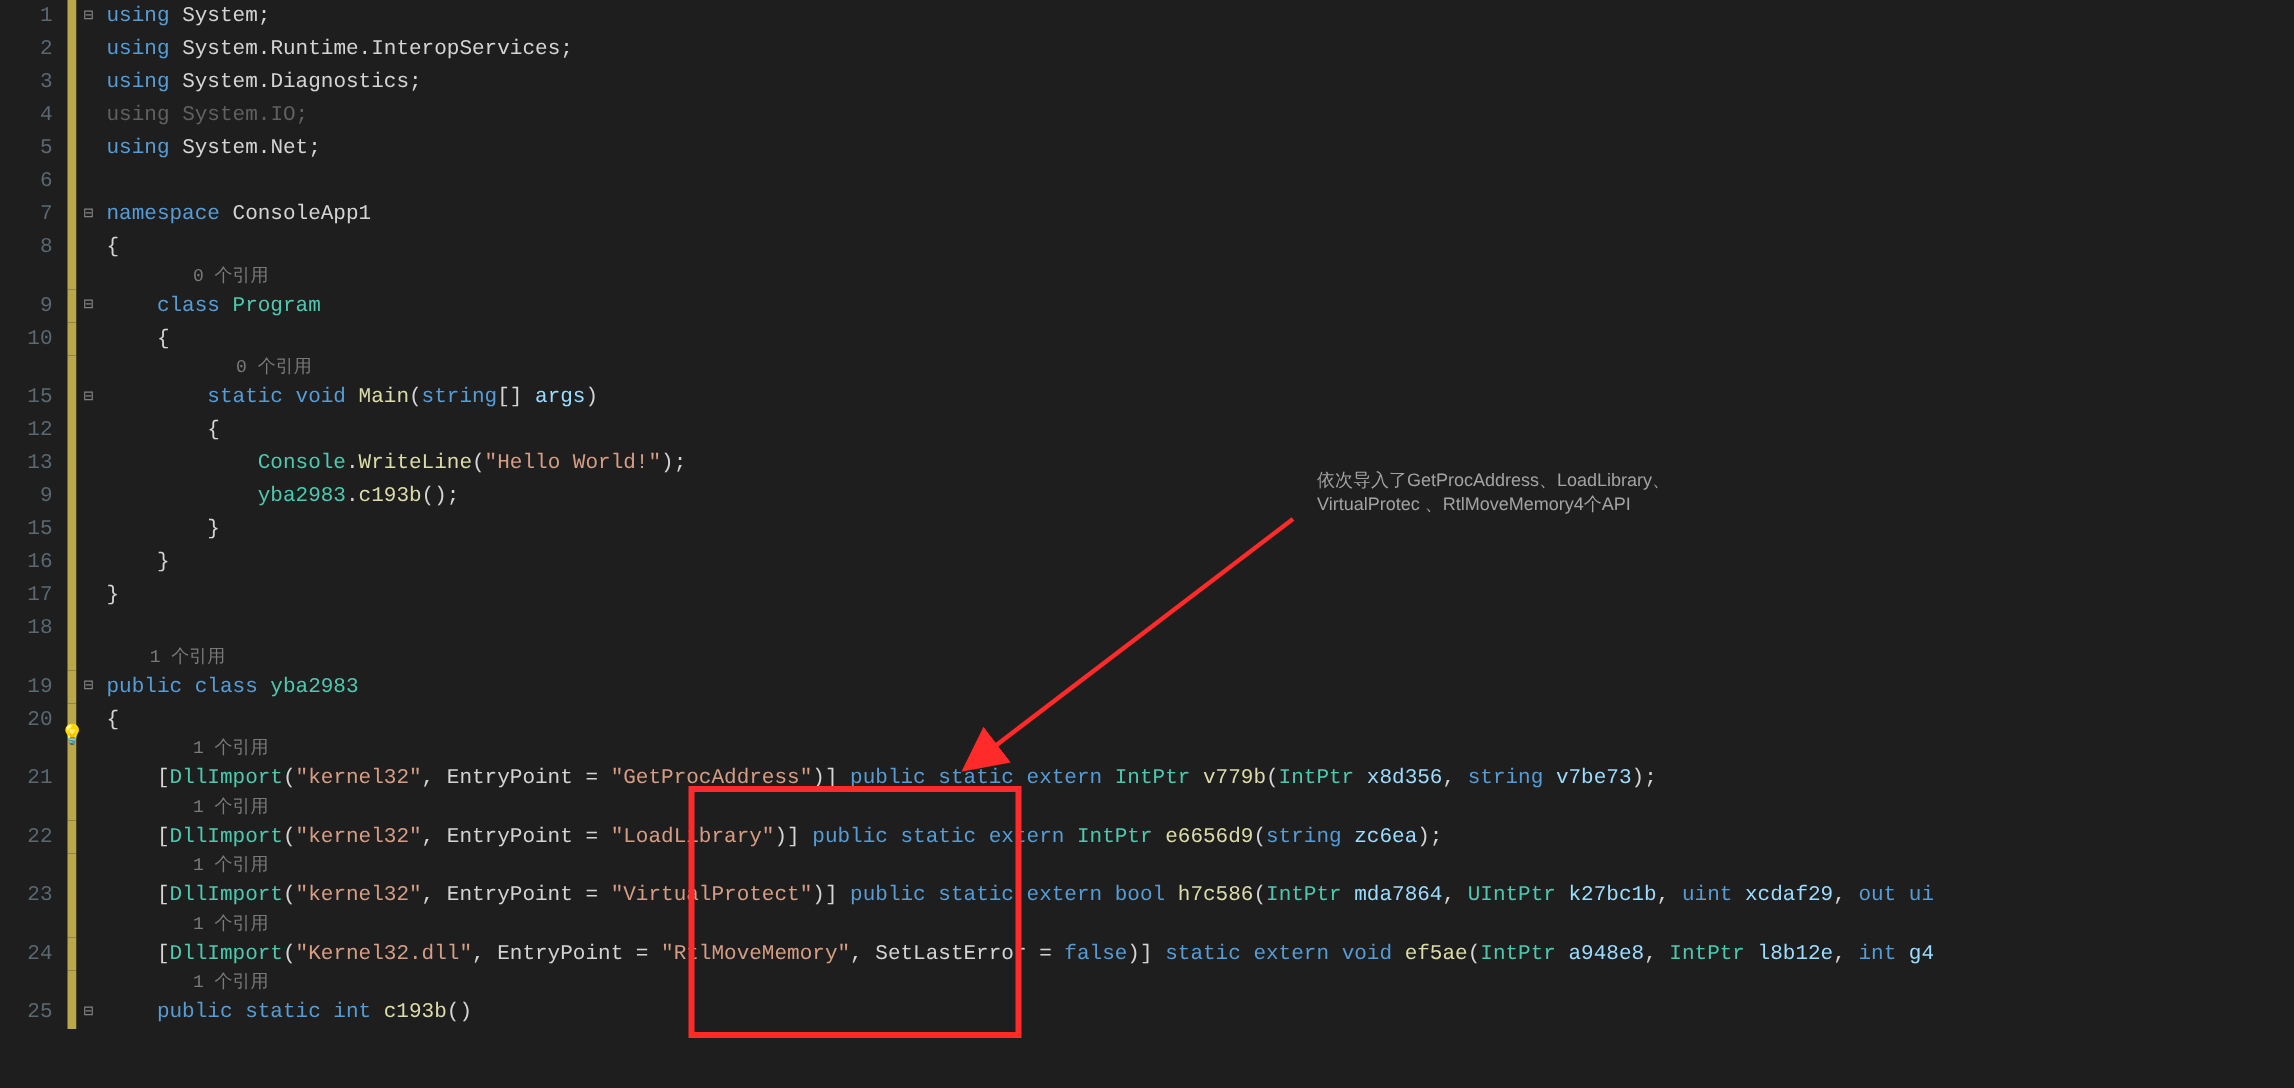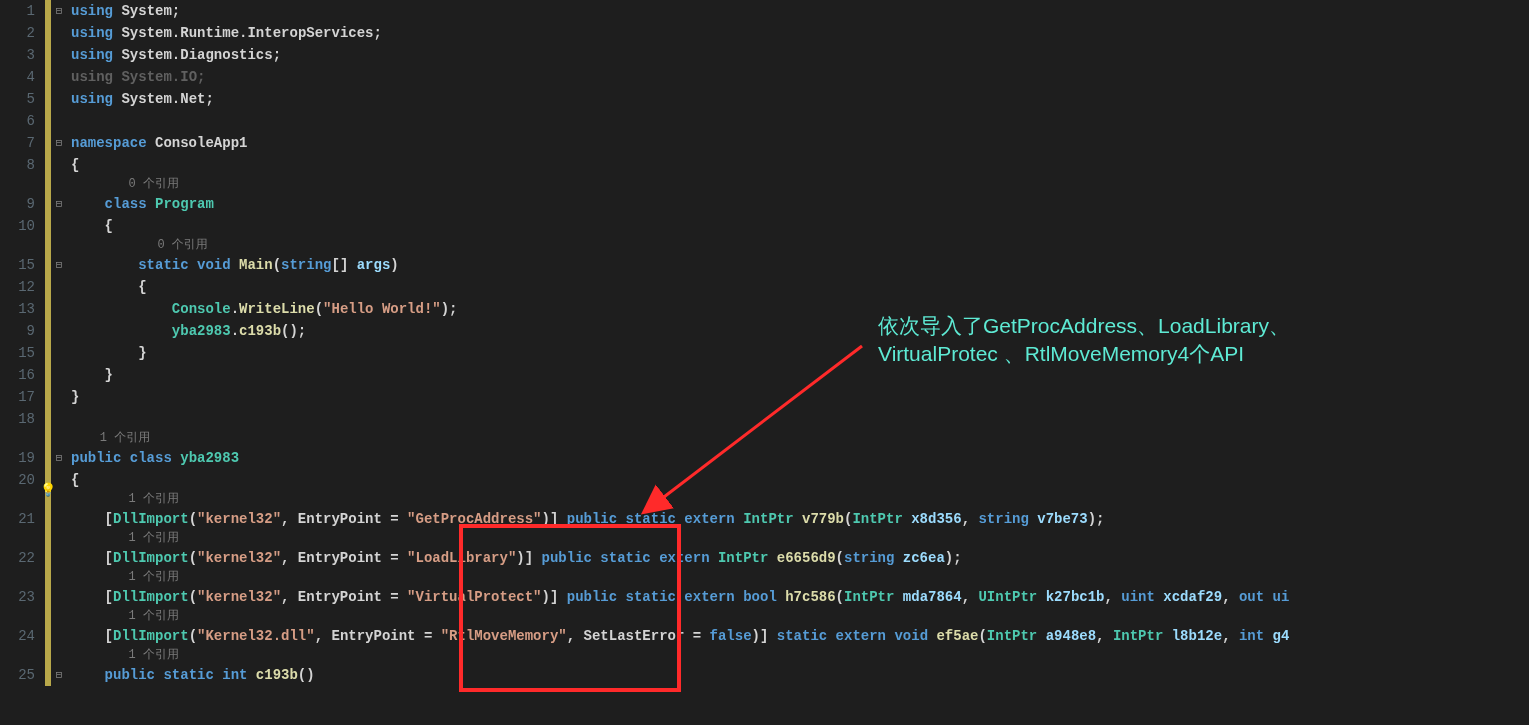--- a/index.html
+++ b/index.html
@@ -67,21 +67,20 @@
   }
   .code {
     flex: 1;
     position: relative;
   }
   .line {
     height: 22px;
     line-height: 22px;
     white-space: pre;
     padding-left: 4px;
-    font-weight: bold;
   }
   .refline {
     height: 17px;
     line-height: 17px;
     color: #7a7a7a;
     font-size: 12px;
     white-space: pre;
     padding-left: 4px;
   }
   .kw   { color: #569cd6; }
@@ -94,22 +93,22 @@
   .param{ color: #9cdcfe; }
   .dim  { color: #606060; }
   .bulb {
     position: absolute;
     left: 40px;
     color: #ffd700;
     font-size: 13px;
   }
   .annot {
     position: absolute;
-    color: #5eead4;
-    font-size: 21px;
+    color: #a3a3a3;
+    font-size: 12px;
     font-family: "Microsoft YaHei", Arial, sans-serif;
     line-height: 1.35;
     pointer-events: none;
   }
   .highlight-box {
     position: absolute;
     border: 4px solid #ff2a2a;
     pointer-events: none;
   }
   svg.arrow {

